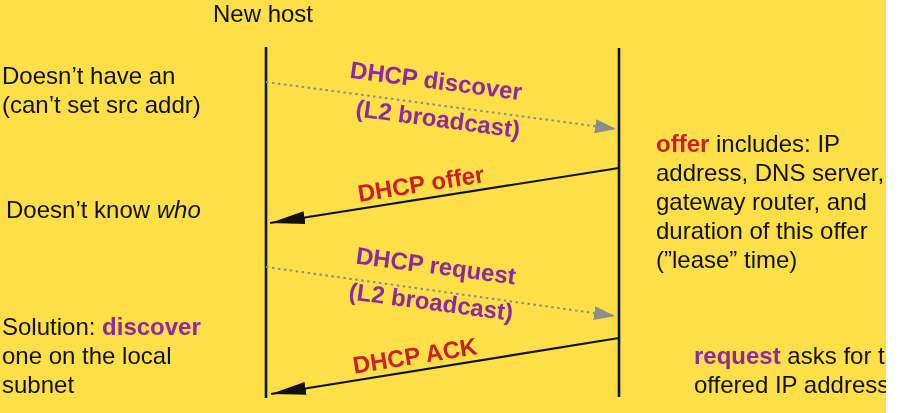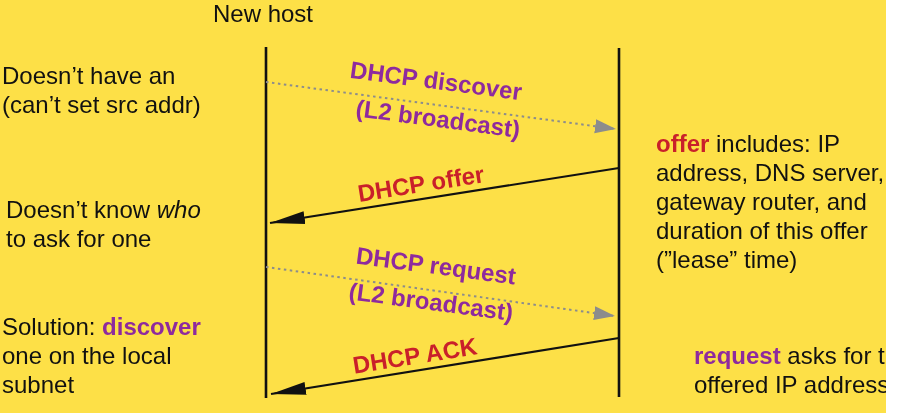--- a/index.html
+++ b/index.html
@@ -63,21 +63,20 @@
 
   <div class="msg red" style="left:415px;top:356px;--rot:-9deg;">DHCP ACK</div>
 
   <div class="note" style="left:2px;top:52px;margin-top:9px;">
     <div>Doesn’t have an</div>
     <div>(can’t set src addr)</div>
   </div>
 
   <div class="note" style="left:6px;top:177px;margin-top:18px;">
     <div><span>Doesn’t know </span><span class="it">who</span></div>
-    <div>to ask for one</div>
   </div>
 
   <div class="note" style="left:2px;top:312px;">
     <div><span>Solution: </span><span class="accent-purple">discover</span></div>
     <div>one on the local</div>
     <div>subnet</div>
   </div>
 
   <div class="note" style="left:656px;top:129px;">
     <div><span class="accent-red">offer</span><span> includes: IP</span></div>

